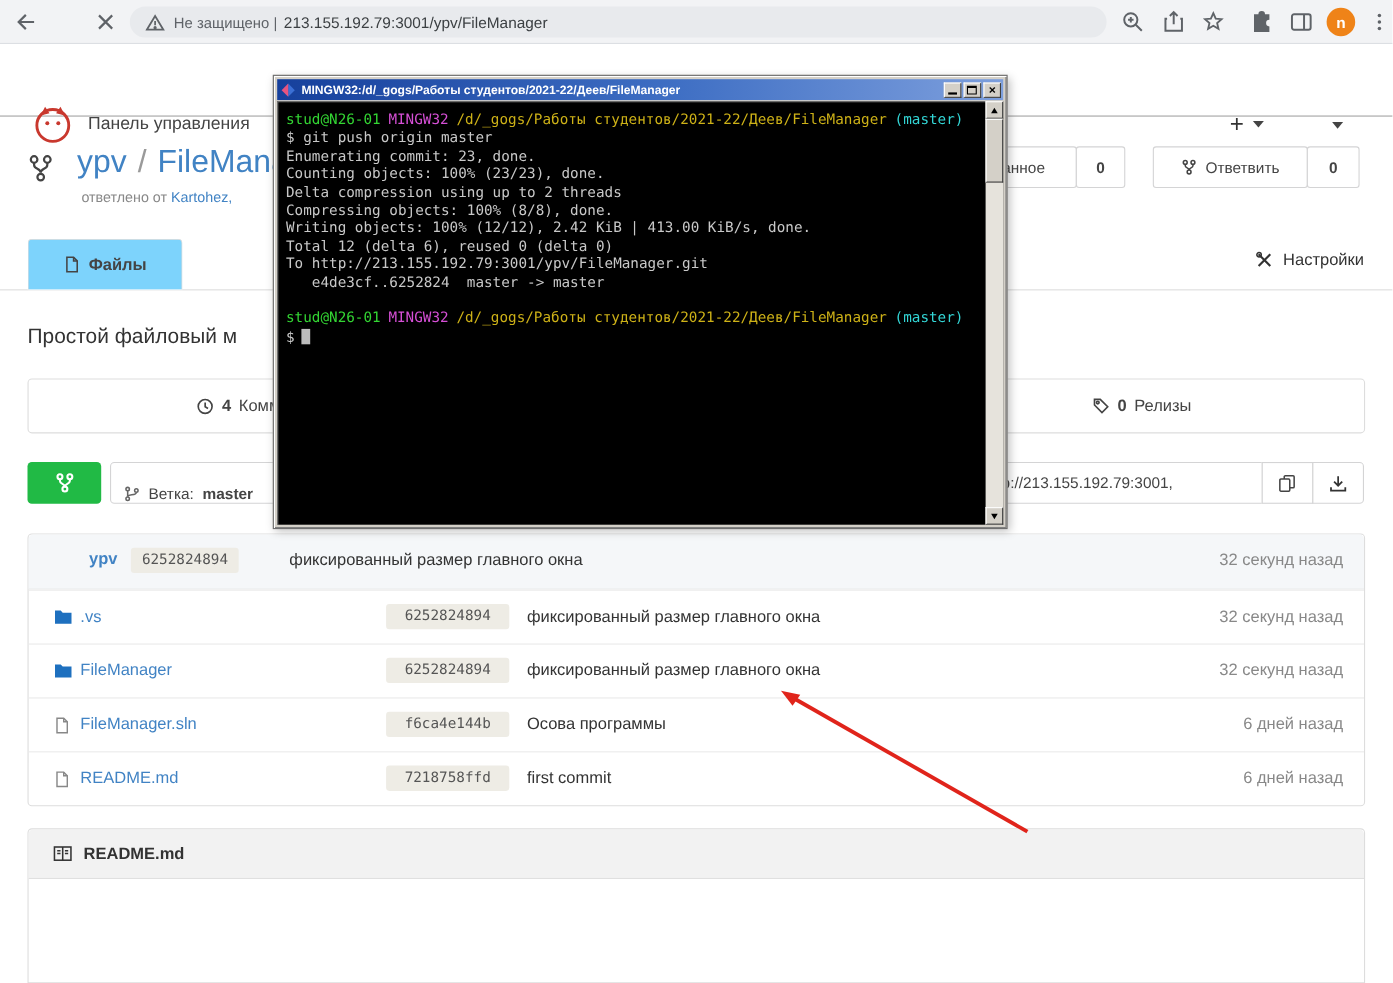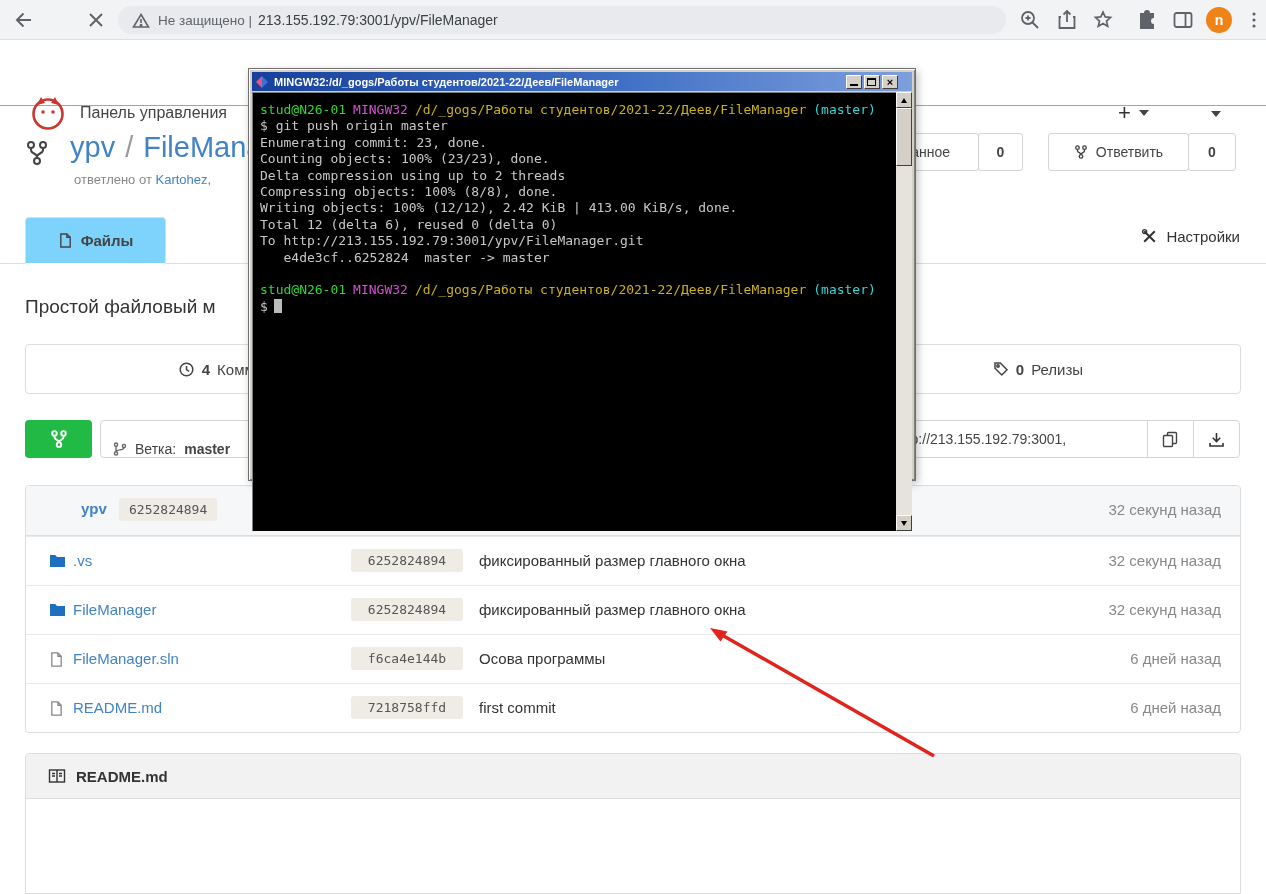--- a/index.html
+++ b/index.html
@@ -109,30 +109,30 @@
   .readme-title { font-size:15px; font-weight:bold; color:#333; }
 
   
   .anno { position:absolute; left:0; top:0; width:1266px; height:894px; pointer-events:none; z-index:20; }
 
   
   .term { position:absolute; left:248px; top:68px; width:668px; height:413px; background:#d4d0c8;
           padding:3px; border:1px solid #6e6e6e; z-index:30;
           box-shadow:inset 1px 1px 0 #ffffff, inset -1px -1px 0 #808080, 2px 3px 8px rgba(0,0,0,.25); }
   .ttitle { height:19px; background:linear-gradient(90deg,#16409c 0%,#3f6fc4 55%,#7d9fdd 100%);
-            display:flex; align-items:center; padding:0 14px 0 3px; }
+            display:flex; align-items:center; padding:0 2px 0 3px; }
   .ttitle-text { color:#fff; font-size:11px; font-weight:bold; margin-left:5px; flex:1;
                  white-space:nowrap; overflow:hidden; }
   .wbtn { width:16px; height:14px; background:#d4d0c8; border:1px solid;
           border-color:#fff #404040 #404040 #fff; margin-left:2px; cursor:pointer; position:relative; }
   .wbtn .g-min { position:absolute; left:3px; bottom:2px; width:8px; height:2px; background:#000; }
   .wbtn .g-max { position:absolute; left:2px; top:2px; width:9px; height:8px; border:1px solid #000; border-top:2px solid #000; }
   .wbtn .g-x { position:absolute; left:0; top:-1px; width:14px; text-align:center; font-size:11px;
                font-weight:bold; color:#000; line-height:14px; }
-  .tbody { position:relative; height:439px; background:#000; margin-top:1px;
+  .tbody { position:relative; height:385px; background:#000; margin-top:1px;
            box-shadow:inset 1px 1px 0 #808080; }
   .tout { position:absolute; left:0; top:0; right:16px; bottom:0; padding:10px 8px 0;
           font-family:"DejaVu Sans Mono", monospace; font-size:13px; line-height:16.4px;
           color:#c8c8c8; overflow:hidden; }
   .tl { white-space:pre; height:16.4px; }
   .tp-user { color:#33d633; margin-right:7px; }
   .tp-host { color:#d64fd6; margin-right:7px; }
   .tp-path { color:#cdb117; margin-right:7px; }
   .tp-branch { color:#33d6d6; }
   .cursor { display:inline-block; width:8px; height:14px; background:#bcbcbc; vertical-align:-2px; margin-left:6px; }

